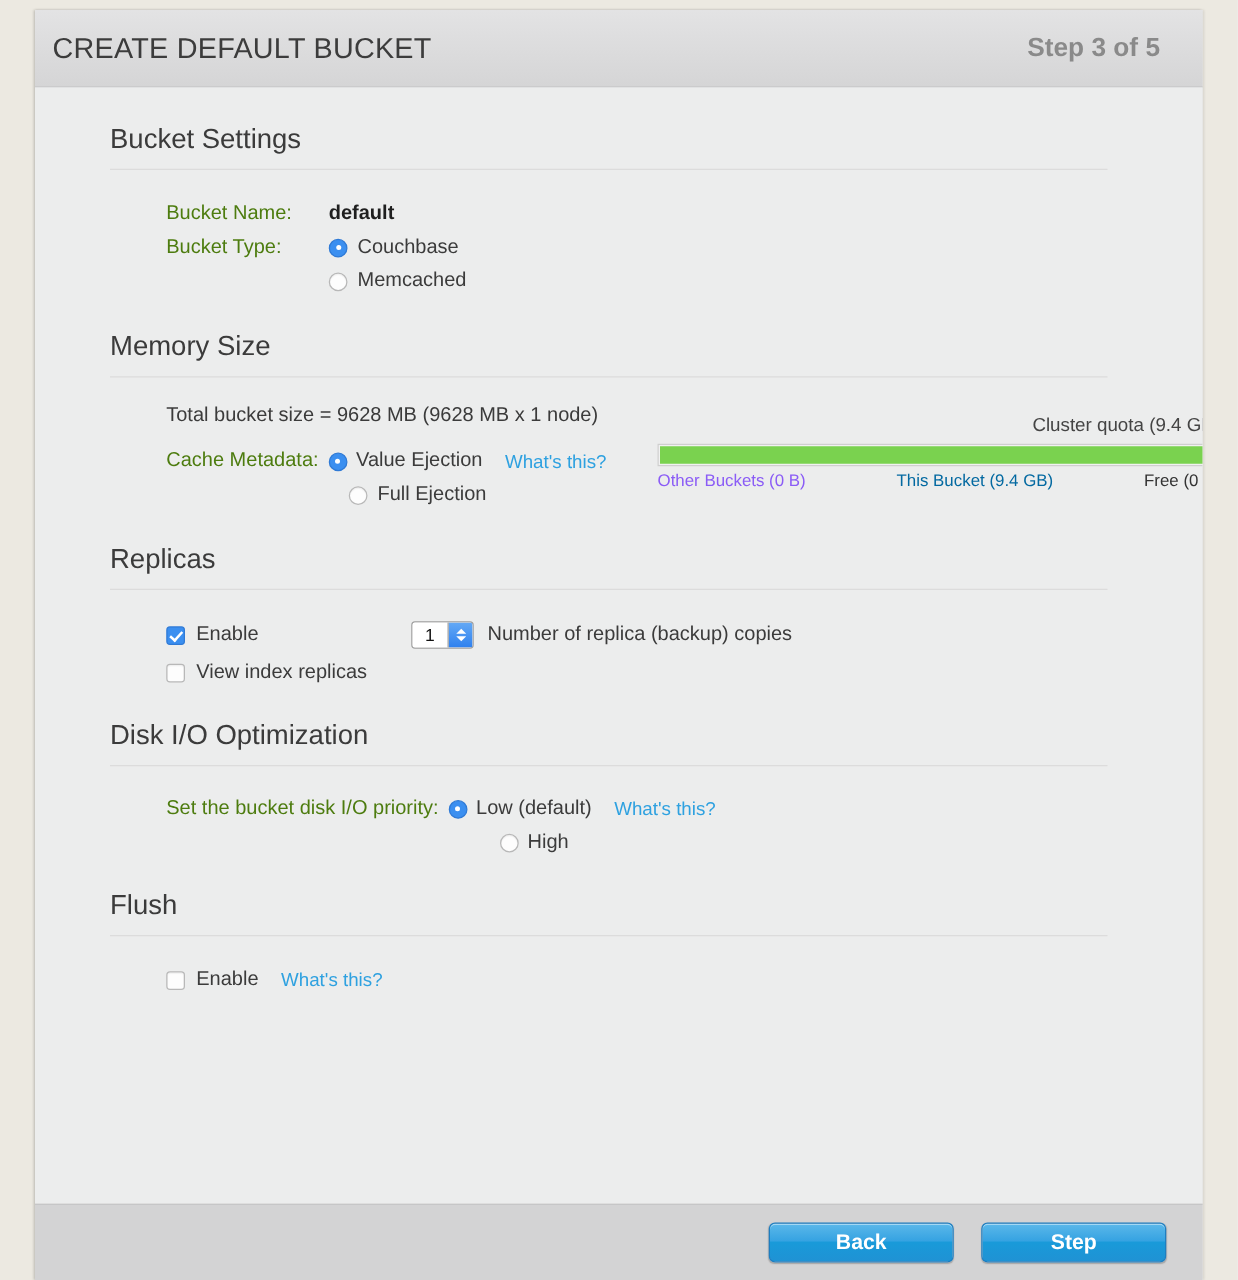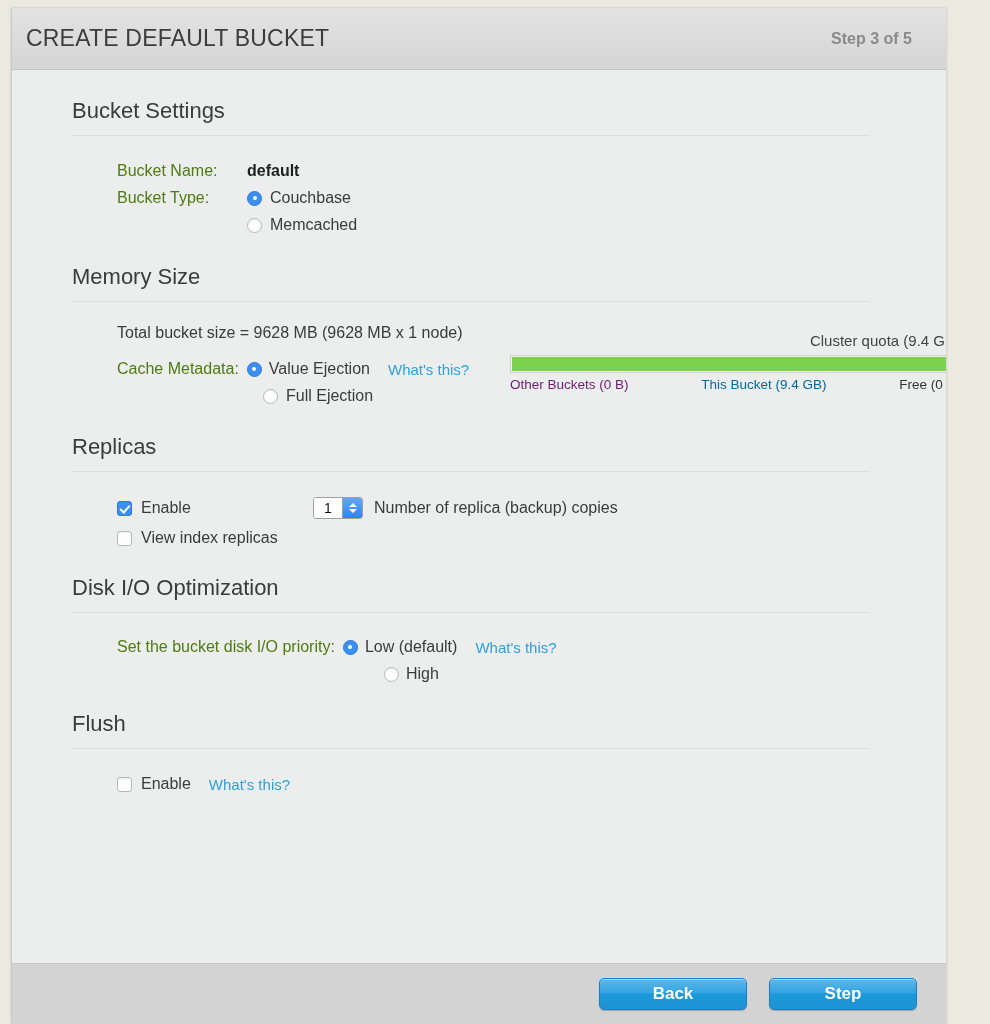--- a/index.html
+++ b/index.html
@@ -11,21 +11,21 @@
     height: 1024px;
     background: #ece9e1;
     font-family: "Liberation Sans", sans-serif;
     overflow: hidden;
     position: relative;
   }
 
   
   #dialog {
     position: absolute;
-    left: 12px;
+    left: 28px;
     top: 8px;
     width: 934px;
     height: 1016px;
     background: #eceded;
     box-shadow: -1px 0 2px rgba(0,0,0,0.18), 1px 0 2px rgba(0,0,0,0.10);
     display: flex;
     flex-direction: column;
     box-sizing: border-box;
   }
 
@@ -41,21 +41,21 @@
     padding: 0 34px 0 14px;
     box-sizing: border-box;
   }
   #dialog-title {
     font-size: 23px;
     color: #3c3c3c;
     letter-spacing: .2px;
     font-weight: 400;
   }
   #step-indicator {
-    font-size: 16px;
+    font-size: 21px;
     font-weight: bold;
     color: #8a8a8a;
   }
 
   
   #dialog-body {
     flex: 1 1 auto;
     background: #eceded;
     padding: 0 48px 0 60px;
     box-sizing: border-box;
@@ -186,21 +186,21 @@
   #quota-bar-this {
     background: #7ad24f;
     height: 100%;
   }
   #quota-legend {
     display: flex;
     justify-content: space-between;
     margin-top: 4px;
     font-size: 13.5px;
   }
-  .legend-other { color: #701a75; }
+  .legend-other { color: #8b5cf6; }
   .legend-this  { color: #0369a1; }
   .legend-free  { color: #333; }
 
   
   .stepper {
     display: inline-flex;
     align-items: stretch;
     height: 22px;
     border: 1px solid #9f9f9f;
     border-radius: 3px;

